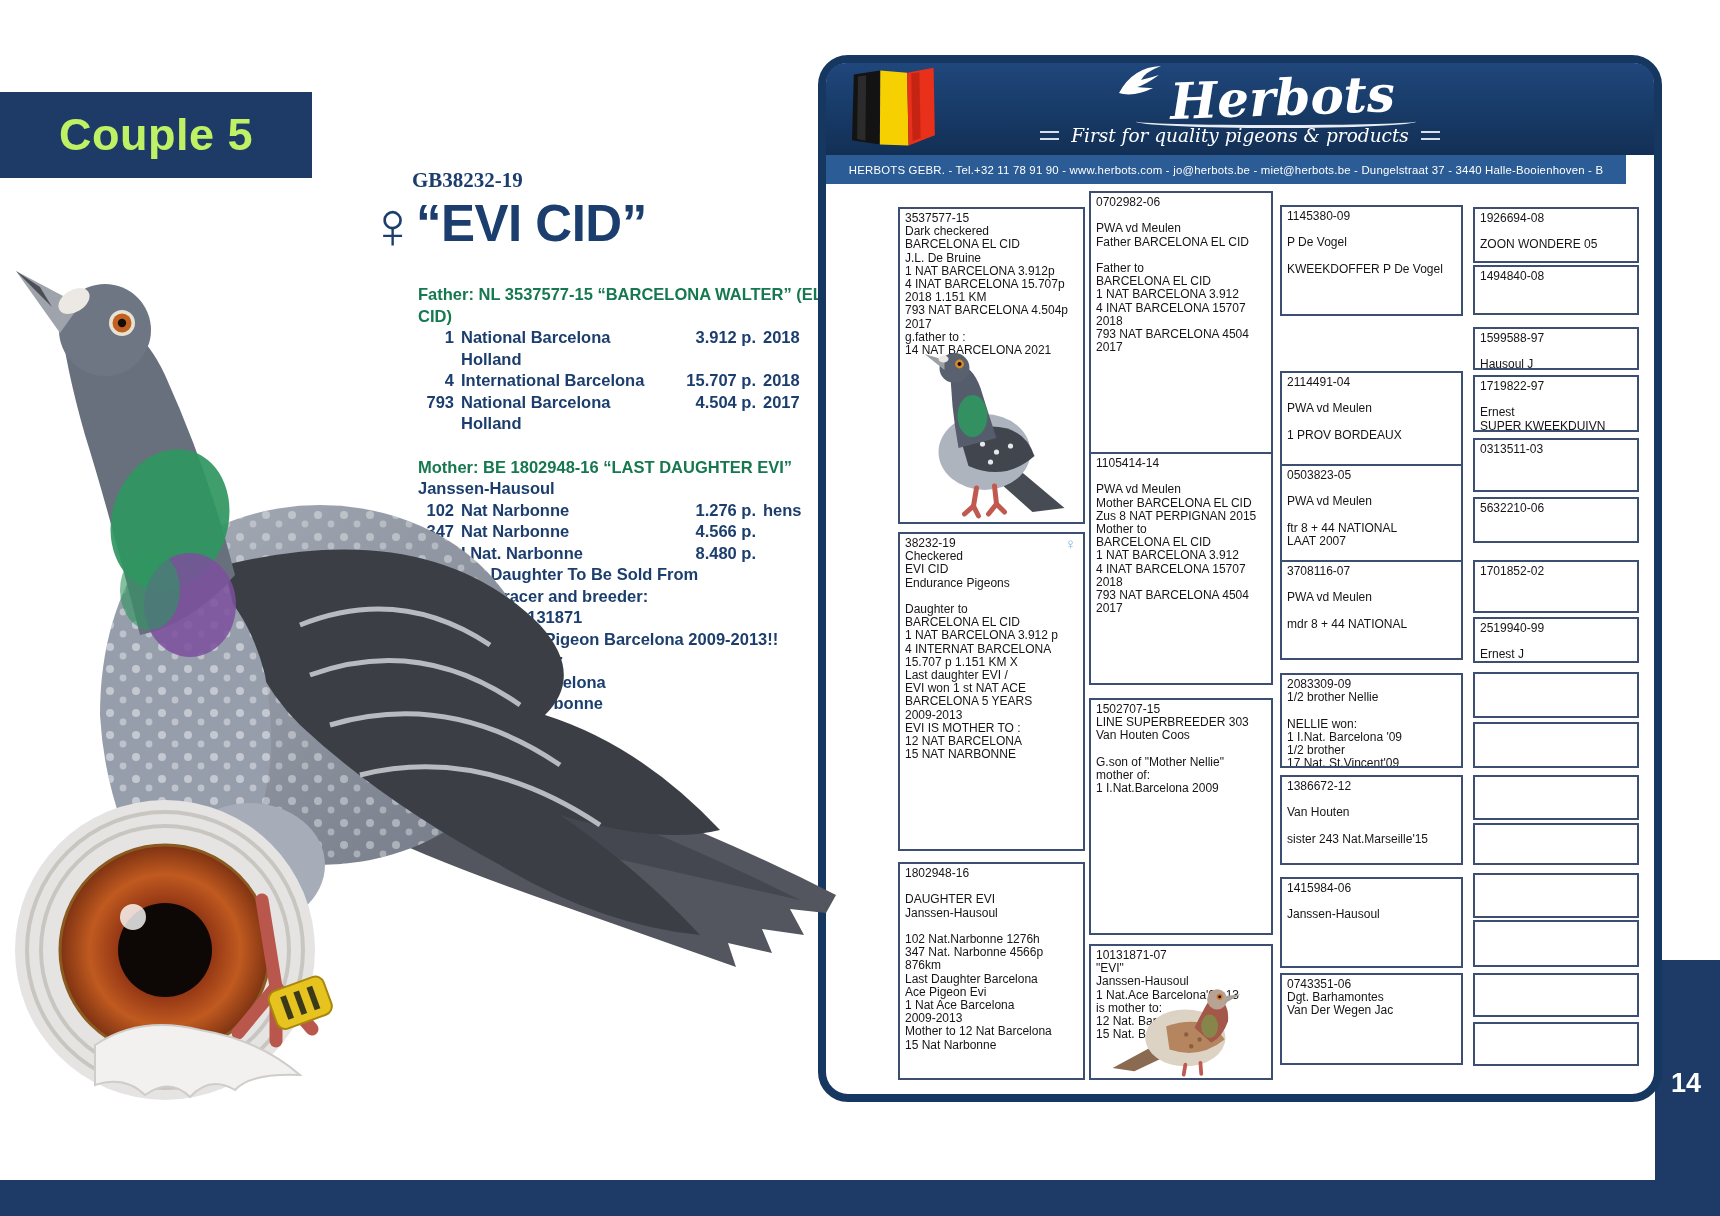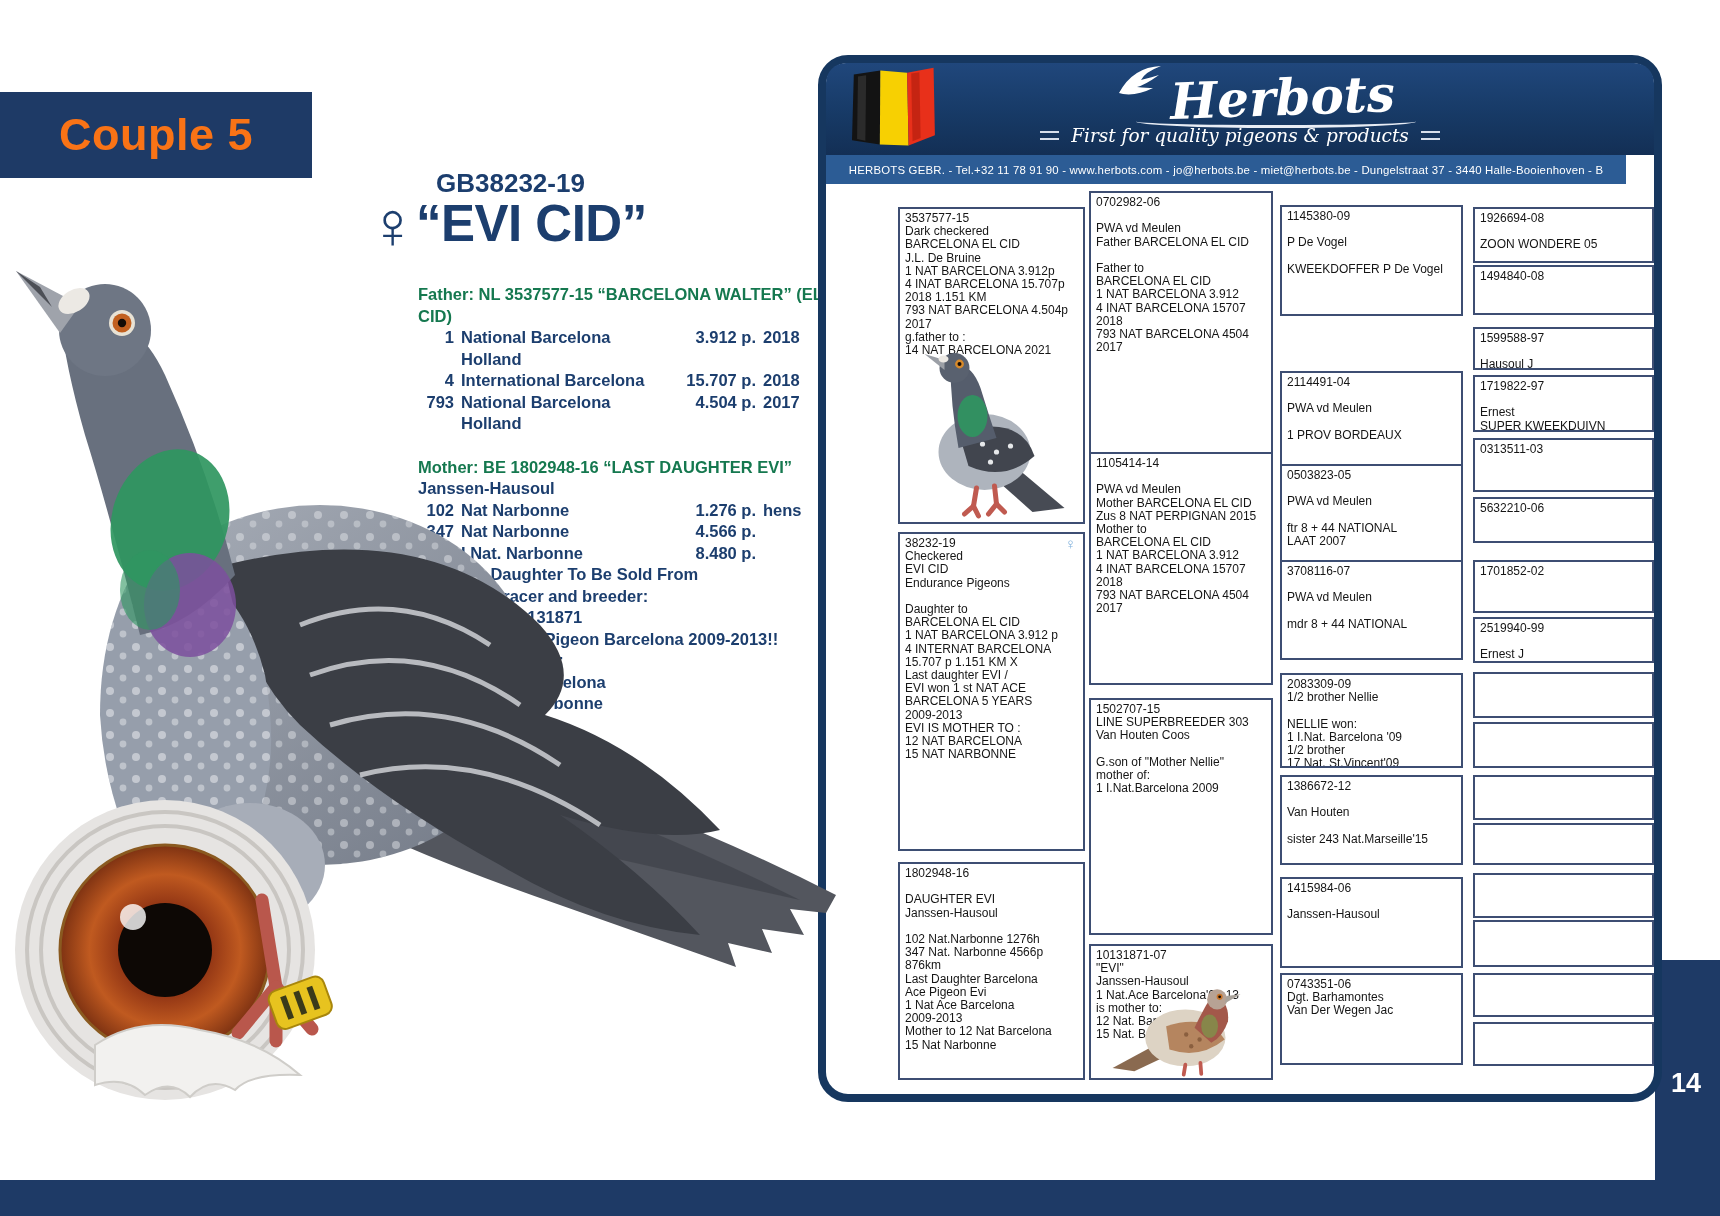--- a/index.html
+++ b/index.html
@@ -1,27 +1,27 @@
 <!DOCTYPE html>
 <html><head>
 <meta charset="utf-8">
 <style>
   html,body{margin:0;padding:0;}
   body{width:1720px;height:1216px;position:relative;background:#ffffff;
        font-family:"Liberation Sans",sans-serif;overflow:hidden;}
   .abs{position:absolute;}
 
   
-  .banner{left:0;top:92px;width:312px;height:86px;background:#1e3a66;color:#f97316;
+  .banner{left:0;top:92px;width:312px;height:86px;background:#1e3a66;color:#bef264;
           display:flex;align-items:center;justify-content:center;
           font-size:45px;font-weight:bold;letter-spacing:.5px;}
 
   
   .navy{color:#1c3e6e;}
-  .ring-line{left:436px;top:168px;font-size:26px;font-weight:bold;}
+  .ring-line{left:412px;top:168px;font-size:21px;font-weight:bold;font-family:Liberation Serif, serif;}
   .sex-big{left:368px;top:192px;font-size:66px;line-height:66px;font-weight:normal;}
   .name-big{left:416px;top:194px;font-size:51px;font-weight:bold;letter-spacing:-.5px;}
   .info{left:418px;top:284px;width:420px;font-size:16.5px;line-height:21.5px;
         font-weight:bold;color:#1c3e6e;}
   .green-h{color:#15784f;}
   .res-grid{display:grid;grid-template-columns:36px 208px 80px 48px;column-gap:7px;}
   .res-grid .r{text-align:right;}
   .mto-grid{display:grid;grid-template-columns:36px 58px auto;column-gap:7px;}
   .mto-grid .r{text-align:right;}
   .ace-grid{display:grid;grid-template-columns:52px auto;column-gap:9px;}
@@ -44,21 +44,21 @@
          border-bottom:3px solid #e8edf5;border-radius:50%;}
   .slogan-row{position:absolute;left:60px;top:62px;width:400px;display:flex;
          align-items:center;justify-content:center;gap:12px;}
   .slogan-line{width:84px;height:5px;border-top:2px solid #d7dfec;border-bottom:2px solid #d7dfec;}
   .slogan{font-family:"DejaVu Serif",serif;font-style:italic;color:#fff;font-size:18.5px;white-space:nowrap;}
 
   
   .pbox{position:absolute;background:#fff;border:2px solid #3d4e73;overflow:hidden;box-sizing:border-box;}
   .pbox-text{white-space:pre-line;font-size:12px;line-height:13.2px;color:#151515;padding:3px 5px;}
   .c1{left:72px;width:187px;} .c2{left:263px;width:184px;}
-  .c3{left:454px;width:183px;} .c4{left:647px;width:181px;}
+  .c3{left:454px;width:183px;} .c4{left:647px;width:166px;}
   .mini-sex{position:absolute;top:1px;right:7px;color:#7fb0dc;font-size:15px;font-weight:bold;}
 
   
   .bottom-bar{left:0;top:1180px;width:1720px;height:36px;background:#1e3a66;z-index:1;}
   .corner-block{left:1655px;top:960px;width:65px;height:256px;background:#1e3a66;z-index:1;}
   .page-num{left:1658px;top:1068px;width:56px;text-align:center;color:#fff;
             font-size:27px;font-weight:bold;z-index:3;}
 </style>
 </head>
 <body>

